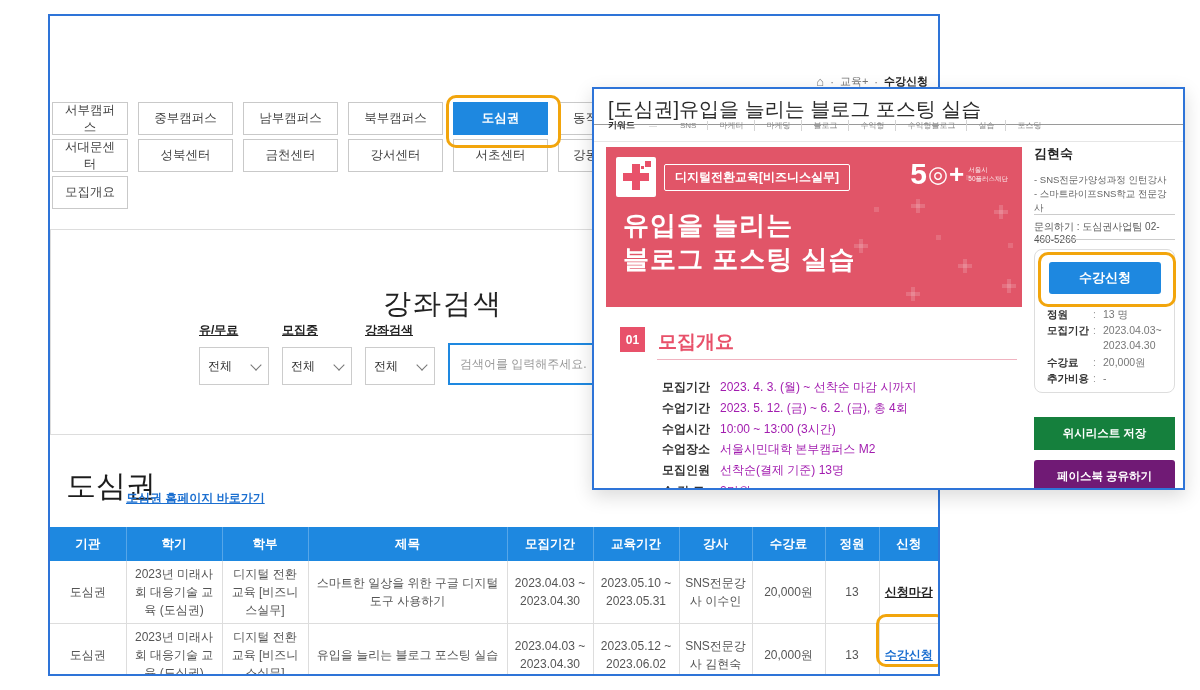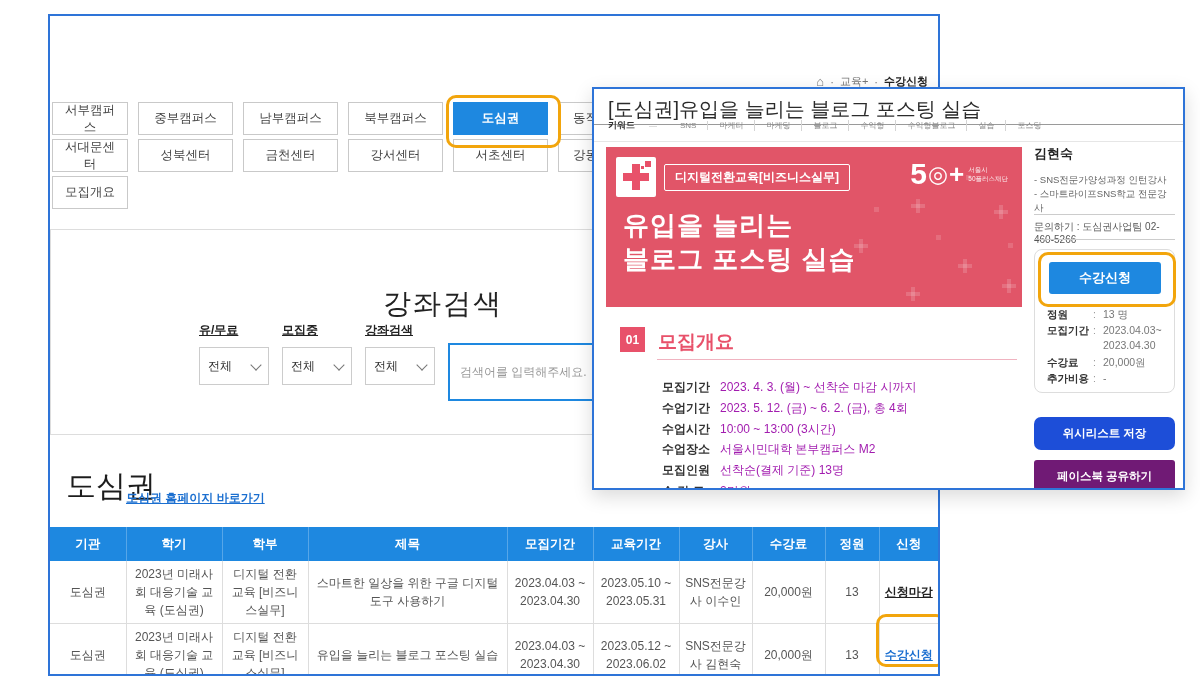--- a/index.html
+++ b/index.html
@@ -28,21 +28,21 @@
   .cbtn.cut{justify-content:flex-start;padding-left:14px;}
 
   
   .search-panel{position:absolute;left:0px;top:213px;width:888px;height:206px;border:1px solid #ddd;box-sizing:border-box;background:#fff;}
   .sp-title{position:absolute;left:332px;top:55px;font-size:28px;color:#222;letter-spacing:2px;}
   .sp-filters{position:absolute;left:148px;top:92px;display:flex;gap:13px;}
   .sp-field{display:flex;flex-direction:column;}
   .sp-label{font-size:12px;font-weight:bold;color:#222;margin-bottom:8px;text-decoration:underline;}
   .selectbox{width:70px;height:38px;border:1px solid #ccc;background:#fff;display:flex;align-items:center;justify-content:space-between;padding:0 8px;box-sizing:border-box;font-size:12px;color:#333;cursor:pointer;}
   .chev{width:7px;height:7px;border-right:1.5px solid #777;border-bottom:1.5px solid #777;transform:rotate(45deg);margin-top:-3px;}
-  .sp-input{width:170px;height:58px;margin-top:21px;border:2px solid #1e88e0;box-sizing:border-box;font-size:12px;color:#333;padding:0 10px;outline:none;font-family:inherit;}
+  .sp-input{width:170px;height:42px;margin-top:21px;border:2px solid #1e88e0;box-sizing:border-box;font-size:12px;color:#333;padding:0 10px;outline:none;font-family:inherit;}
   .sp-input::placeholder{color:#999;}
 
   
   .region-title{position:absolute;left:16px;top:450px;font-size:30px;color:#1c1c1c;}
   .region-link{position:absolute;left:76px;top:474px;font-size:12px;font-weight:bold;color:#1b6fd0;text-decoration:underline;cursor:pointer;}
 
   
   .ctable{position:absolute;left:0;top:511px;width:888px;border-collapse:collapse;table-layout:fixed;border-bottom:2px solid #2e74d8;}
   .ctable th{background:#1e88e0;color:#fff;font-size:12.5px;font-weight:bold;height:32px;border-right:1px solid rgba(255,255,255,.25);}
   .ctable td{border:1px solid #ddd;border-top:none;font-size:12px;color:#555;text-align:center;padding:4px 5px;word-break:break-all;line-height:1.5;}
@@ -98,21 +98,21 @@
   .sb-cred{font-size:9.5px;color:#666;line-height:1.45;}
   .sb-rule{position:absolute;left:440px;width:141px;height:1px;background:#ccc;}
   .sb-contact{position:absolute;left:440px;top:131px;width:141px;font-size:10px;color:#555;}
   .apply-card{position:absolute;left:440px;top:160px;width:141px;height:144px;border:1px solid #ddd;border-radius:8px;box-sizing:border-box;background:#fff;}
   .apply-btn{position:absolute;left:14px;top:12px;width:112px;height:32px;background:#1e88e0;border:none;color:#fff;font-size:13px;font-weight:bold;border-radius:3px;cursor:pointer;font-family:inherit;}
   .ac-rows{position:absolute;left:12px;top:57px;width:120px;}
   .ac-row{display:flex;font-size:10.5px;line-height:1.45;margin-bottom:1px;}
   .ac-l{width:46px;font-weight:bold;color:#333;flex-shrink:0;}
   .ac-c{width:10px;color:#999;flex-shrink:0;}
   .ac-v{color:#777;width:64px;}
-  .wish-btn{position:absolute;left:440px;top:328px;width:141px;height:33px;background:#1d4ed8;border:none;color:#fff;font-size:11.5px;font-weight:bold;border-radius:7px;cursor:pointer;font-family:inherit;}
+  .wish-btn{position:absolute;left:440px;top:328px;width:141px;height:33px;background:#15803d;border:none;color:#fff;font-size:11.5px;font-weight:bold;border-radius:0;cursor:pointer;font-family:inherit;}
   .fb-btn{position:absolute;left:440px;top:371px;width:141px;height:33px;background:#701a75;border:none;color:#fff;font-size:11.5px;font-weight:bold;border-radius:3px;cursor:pointer;font-family:inherit;}
 
   
   .ring{position:absolute;border:3.5px solid #f2a50c;border-radius:10px;pointer-events:none;}
   .ring-campus{left:396px;top:79px;width:109px;height:47px;}
   .ring-apply{left:444px;top:163px;width:132px;height:49px;}
   .ring-table{left:826px;top:598px;width:64px;height:47px;}
 </style>
 </head>
 <body>

